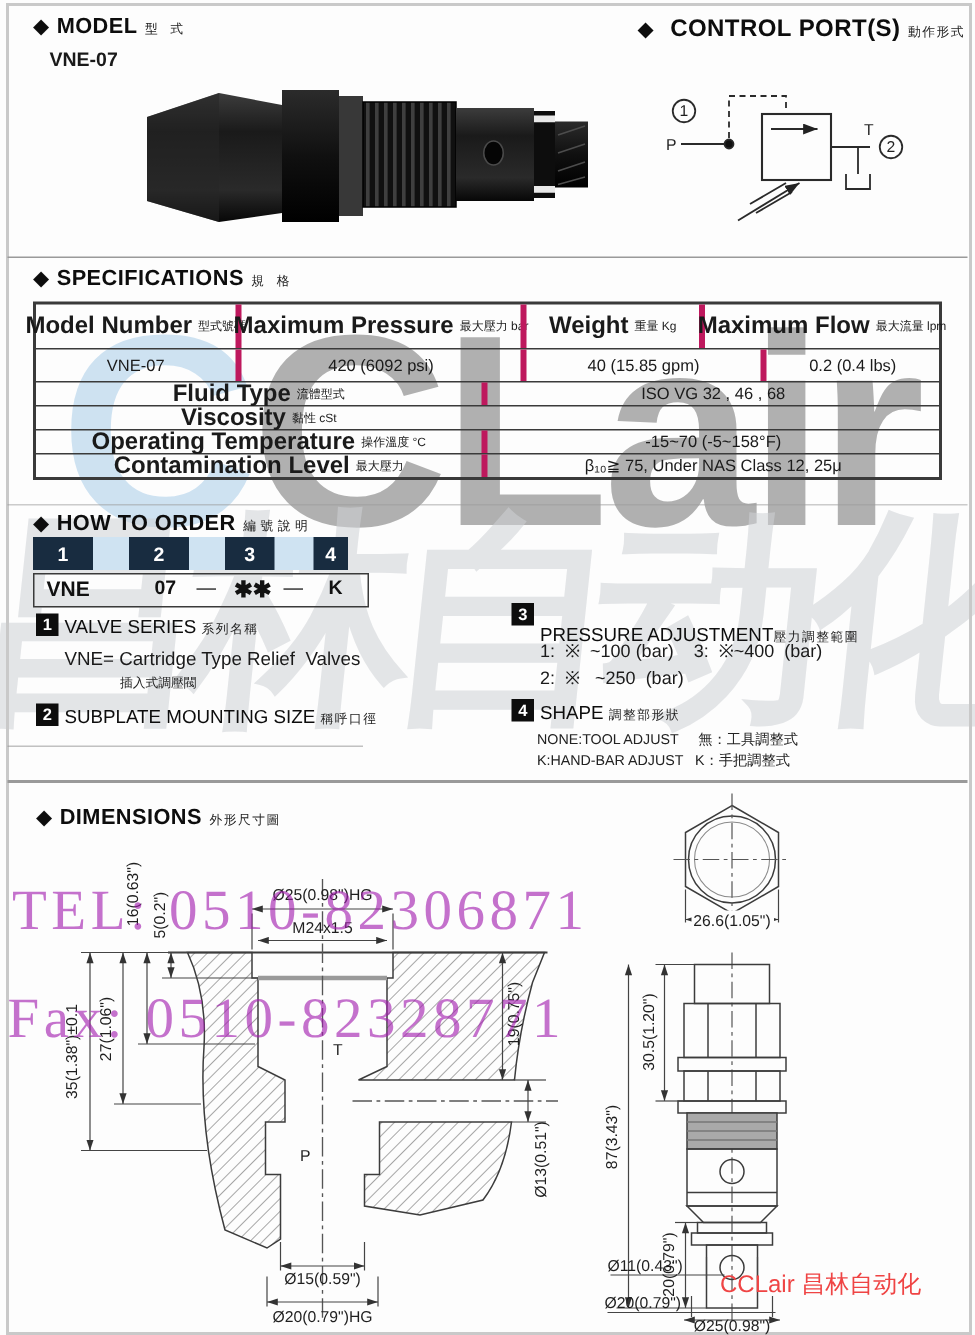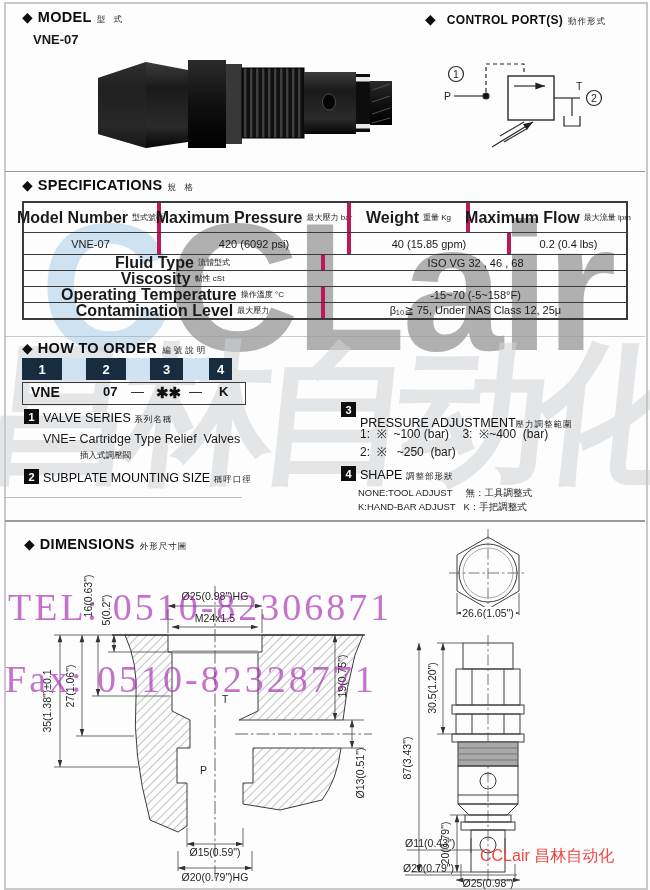--- a/index.html
+++ b/index.html
@@ -93,21 +93,21 @@
   <rect x="268" y="74" width="14" height="4.5" fill="#e9e9e9"></rect>
   <rect x="282" y="31" width="22" height="44" fill="url(#g2)"></rect>
   <line x1="284" y1="40" x2="302" y2="34" stroke="#4d4d4d"></line>
     <line x1="284" y1="52" x2="302" y2="46" stroke="#4d4d4d"></line>
   <line x1="284" y1="64" x2="302" y2="58" stroke="#4d4d4d"></line>
     <line x1="284" y1="73" x2="302" y2="68" stroke="#4d4d4d"></line>
 </svg>
 
 <div class="abs sech" style="left:425px;top:11px">
   <span class="dia">◆</span>
-  <span class="sect" style="font-size:12px;margin-left:6px">CONTROL PORT(S)</span>
+  <span class="sect" style="font-size:16px;margin-left:6px">CONTROL PORT(S)</span>
   <span class="seccn" style="letter-spacing:1px">動作形式</span>
 </div>
 
 <svg class="abs z3" style="left:438px;top:52px" width="180" height="102" viewBox="0 0 180 102">
   <defs>
     <marker id="ah" markerWidth="9" markerHeight="7" refX="8" refY="3" orient="auto">
       <path d="M0,0 L8,3 L0,6 Z" fill="#222"></path>
     </marker>
   </defs>
   <g stroke="#2a2a2a" stroke-width="1.2" fill="none">

